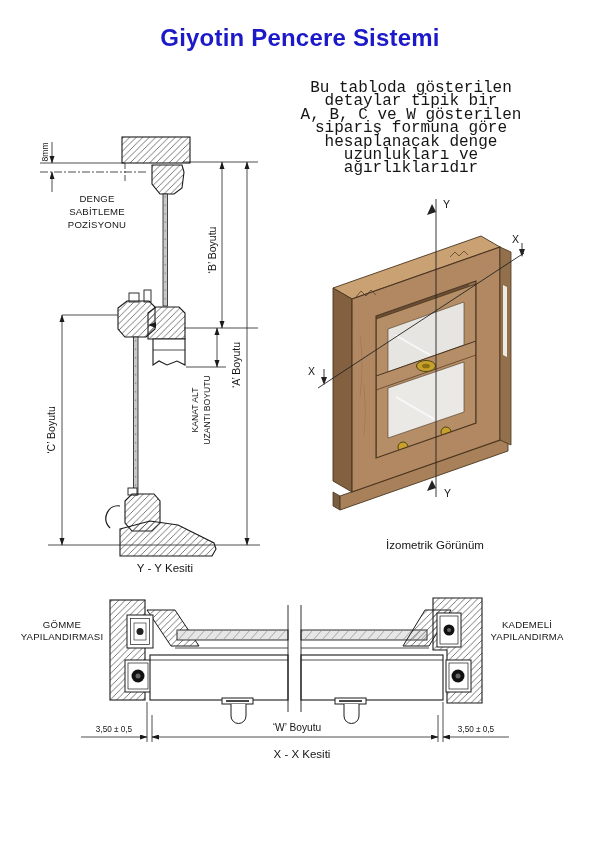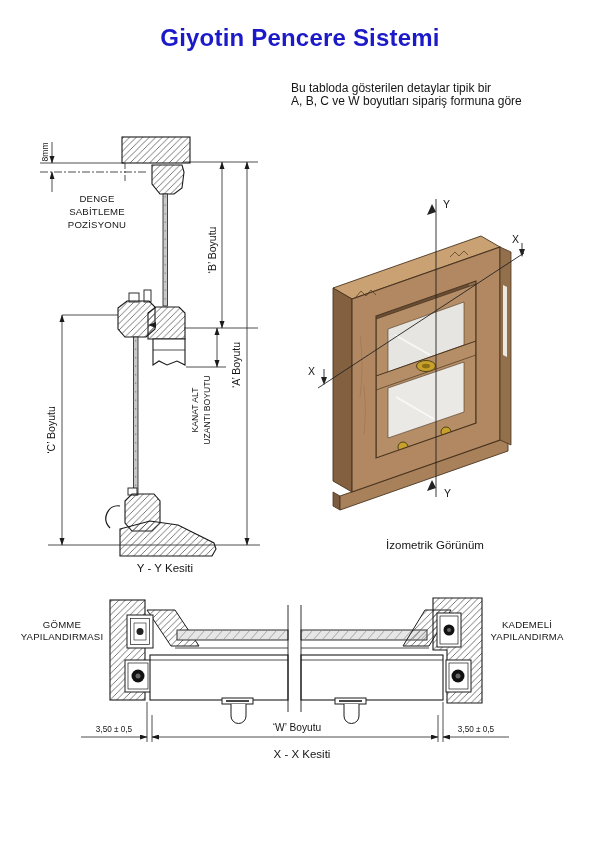--- a/index.html
+++ b/index.html
@@ -1,41 +1,42 @@
 <!DOCTYPE html>
 <html><head>
 <meta charset="utf-8">
 <style>
   html,body{margin:0;padding:0;background:#ffffff;}
   body{width:600px;height:848px;position:relative;font-family:"Liberation Sans",sans-serif;overflow:hidden;}
   .page-title{position:absolute;top:24px;left:0;width:600px;text-align:center;
     font-size:24px;font-weight:bold;color:#1c19c8;letter-spacing:0.2px;}
-  .intro{position:absolute;top:82px;left:291px;width:240px;text-align:left;
-    font-size:12px;line-height:13.4px;color:#151515;}
+  .intro{position:absolute;top:82px;left:291px;width:240px;text-align:center;
+    font-size:16px;line-height:13.4px;color:#151515;font-family:Liberation Mono, monospace;}
   .intro span{display:block;}
   svg{position:absolute;overflow:visible;}
   #svg-yy{left:28px;top:122px;}
   #svg-iso{left:300px;top:185px;}
   #svg-xx{left:25px;top:590px;}
   text{fill:#151515;}
   .dimtxt{font-size:10.5px;}
   .smalltxt{font-size:8.6px;}
   .captiontxt{font-size:11.5px;}
   .lbl{font-size:9.6px;letter-spacing:0.2px;}
   .mark{font-size:10.5px;}
   .thin{stroke:#222;stroke-width:0.8;fill:none;}
 </style>
 </head>
 <body>
 
 <div class="page-title">Giyotin Pencere Sistemi</div>
 
 <div class="intro">
   <span>Bu tabloda gösterilen detaylar tipik bir</span>
-  <span>A, B, C ve W boyutları sipariş formuna göre</span>
+  <span>A, B, C ve W gösterilen sipariş formuna göre</span>
+  <span>hesaplanacak denge uzunlukları ve ağırlıklarıdır</span>
 </div>
 
 <svg id="svg-yy" width="245" height="465" viewBox="0 0 245 465">
   <defs>
     <pattern id="h1" patternUnits="userSpaceOnUse" width="6.5" height="6.5">
       <path d="M0,6.5 L6.5,0" stroke="#555" stroke-width="0.8"></path>
     </pattern>
     <marker id="m1e" markerWidth="8" markerHeight="6" refX="7" refY="2.5" orient="auto" markerUnits="userSpaceOnUse">
       <path d="M0,0 L7.5,2.5 L0,5 Z" fill="#1a1a1a"></path>
     </marker>

